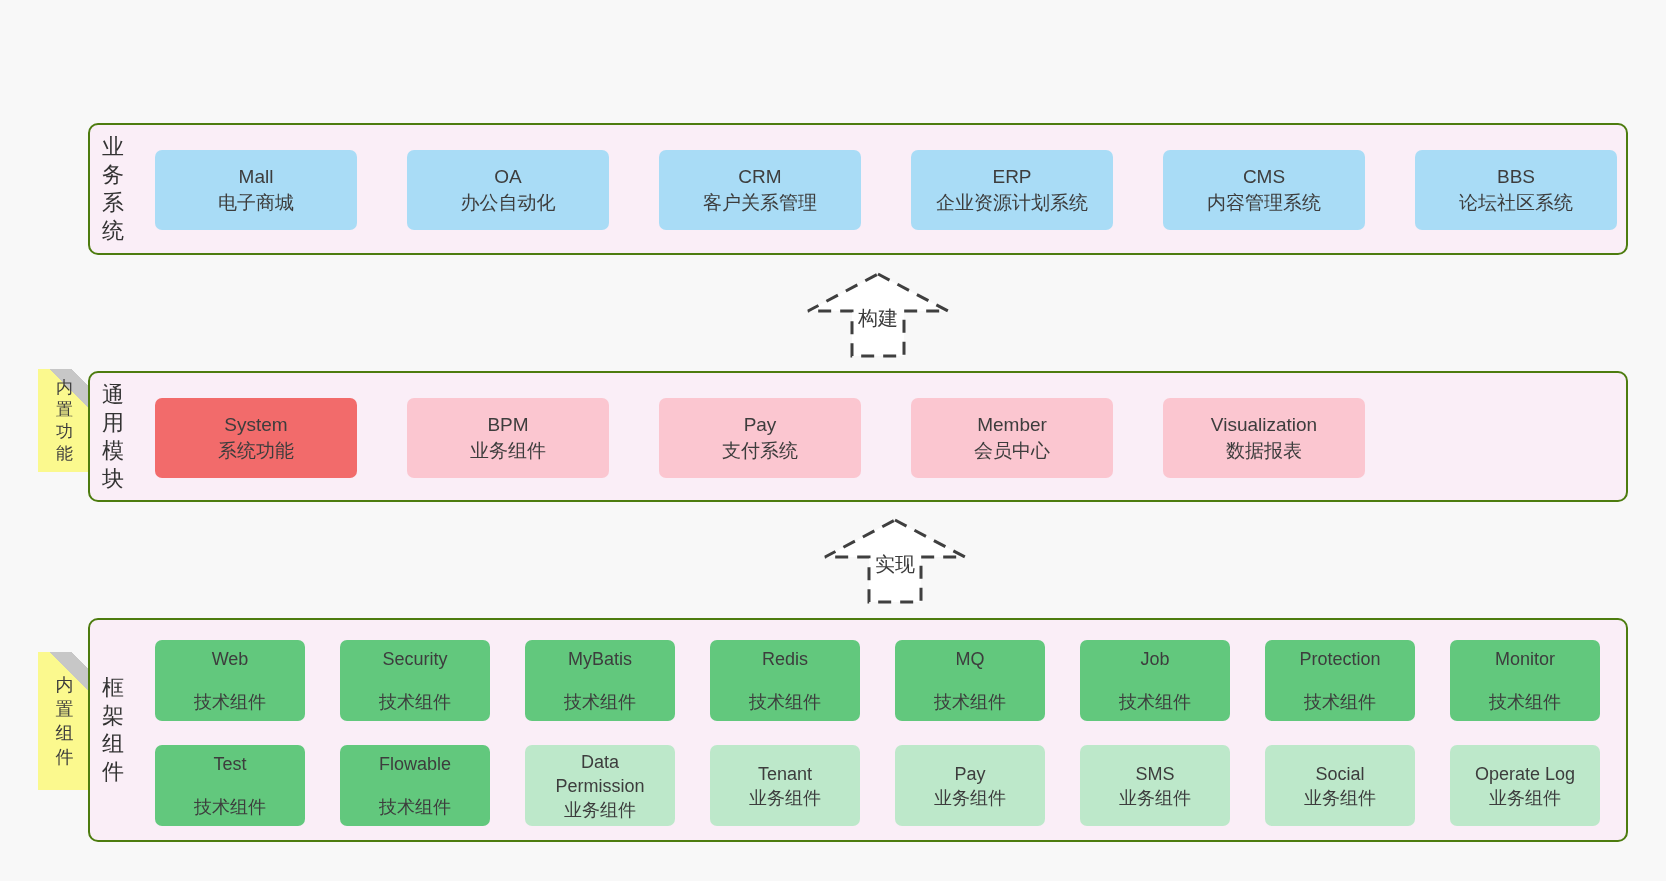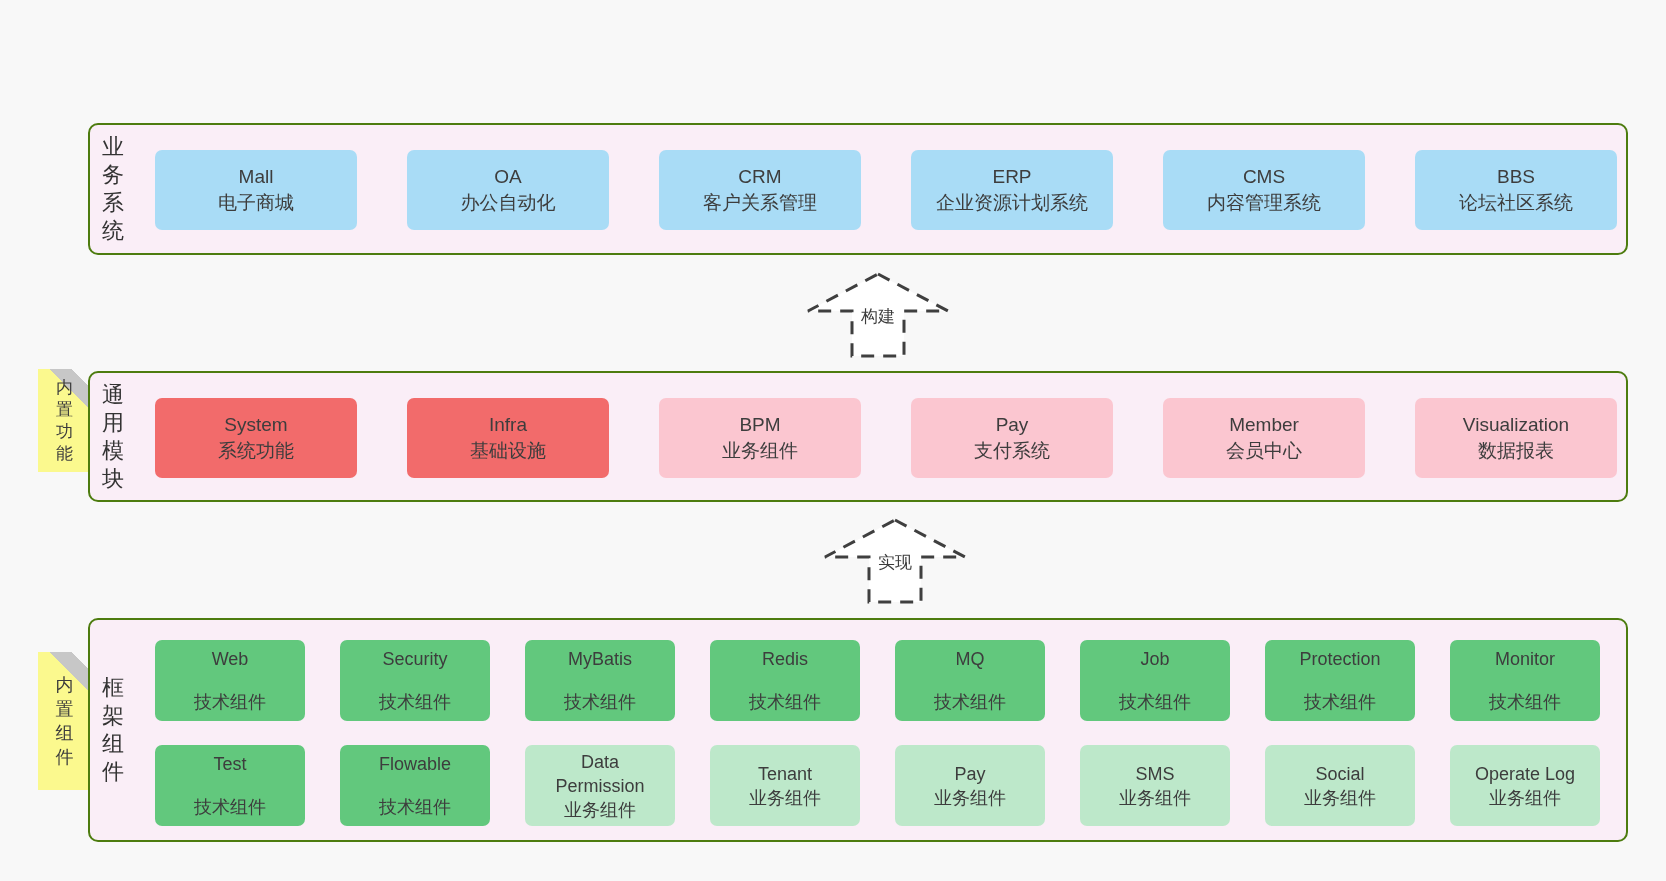--- a/index.html
+++ b/index.html
@@ -63,21 +63,21 @@
   .v-green-light { background:#bde8ca; }
 
   
   .arrow { position:absolute; width:146px; height:88px; z-index:1; }
   .arrow svg { position:absolute; left:0; top:0; }
   .arrow .arrow-label {
     position:absolute; left:0; right:0; top:33px; text-align:center;
   }
   .arrow .arrow-label span {
     display:inline-block; background:#ffffff; padding:1px 4px;
-    font-size:17px; color:#3c3c3c;
+    font-size:20px; color:#3c3c3c;
   }
   .arrow-build     { left:805px; top:271px; }
   .arrow-implement { left:822px; top:517px; }
 </style>
 </head>
 <body>
 
 <div class="canvas">
 
   <div class="note note-modules">
@@ -130,24 +130,20 @@
 
   <div class="layer layer-modules">
     <div class="vlabel">
       <div class="vtext">通用模块</div>
     </div>
     <div class="row row-6">
       <div class="box v-red">
         <span>System</span>
         <span>系统功能</span>
       </div>
-      <div class="box v-red">
-        <span>Infra</span>
-        <span>基础设施</span>
-      </div>
       <div class="box v-pink">
         <span>BPM</span>
         <span>业务组件</span>
       </div>
       <div class="box v-pink">
         <span>Pay</span>
         <span>支付系统</span>
       </div>
       <div class="box v-pink">
         <span>Member</span>

